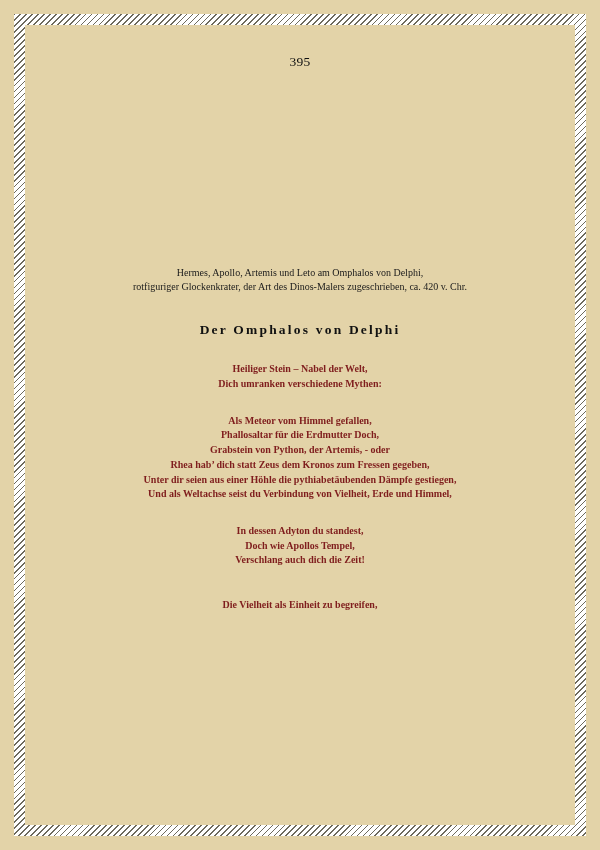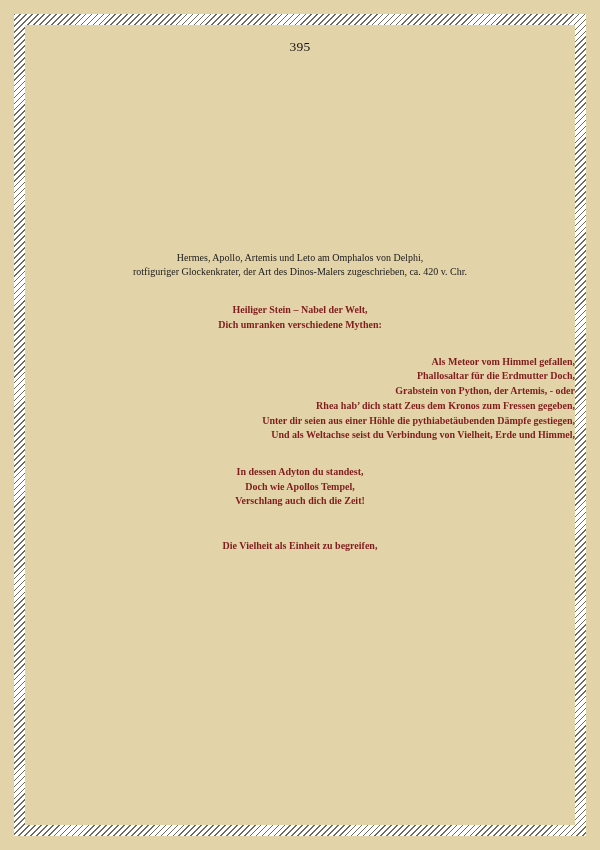--- a/index.html
+++ b/index.html
@@ -45,21 +45,21 @@
     bottom: 25px;
     background: #e3d3a8;
     pointer-events: none;
   }
   .content {
     position: absolute;
     left: 25px;
     top: 25px;
     right: 25px;
     bottom: 25px;
-    padding: 0;
+    padding: 15px;
   }
   .folio {
     text-align: center;
     font-size: 13.5px;
     color: #111;
     margin-top: 14px;
     letter-spacing: 0.3px;
   }
   .caption {
     margin-top: 196px;
@@ -80,21 +80,21 @@
     color: #111;
   }
   .stanza {
     text-align: center;
     font-weight: bold;
     font-size: 10px;
     line-height: 1.47;
     color: #7f1d1d;
   }
   .stanza.s1 { margin-top: 24px; }
-  .stanza.s2 { margin-top: 22px; text-align: right; }
+  .stanza.s2 { margin-top: 22px; }
   .stanza.s3 { margin-top: 22px; }
   .stanza.s4 { margin-top: 30px; }
   .stanza div { white-space: nowrap; }
 </style>
 </head>
 <body>
 
 <div class="page">
 
   <div class="border-frame"></div>
@@ -102,20 +102,21 @@
 
   <div class="content">
 
     <div class="folio">395</div>
 
     <div class="caption">
       <div>Hermes, Apollo, Artemis und Leto am Omphalos von Delphi,</div>
       <div>rotfiguriger Glockenkrater, der Art des Dinos-Malers zugeschrieben, ca. 420 v. Chr.</div>
     </div>
 
+    <div class="poem-title">Der Omphalos von Delphi</div>
 
     <div class="stanza s1">
       <div>Heiliger Stein – Nabel der Welt,</div>
       <div>Dich umranken verschiedene Mythen:</div>
     </div>
 
     <div class="stanza s2">
       <div>Als Meteor vom Himmel gefallen,</div>
       <div>Phallosaltar für die Erdmutter Doch,</div>
       <div>Grabstein von Python, der Artemis, - oder</div>

